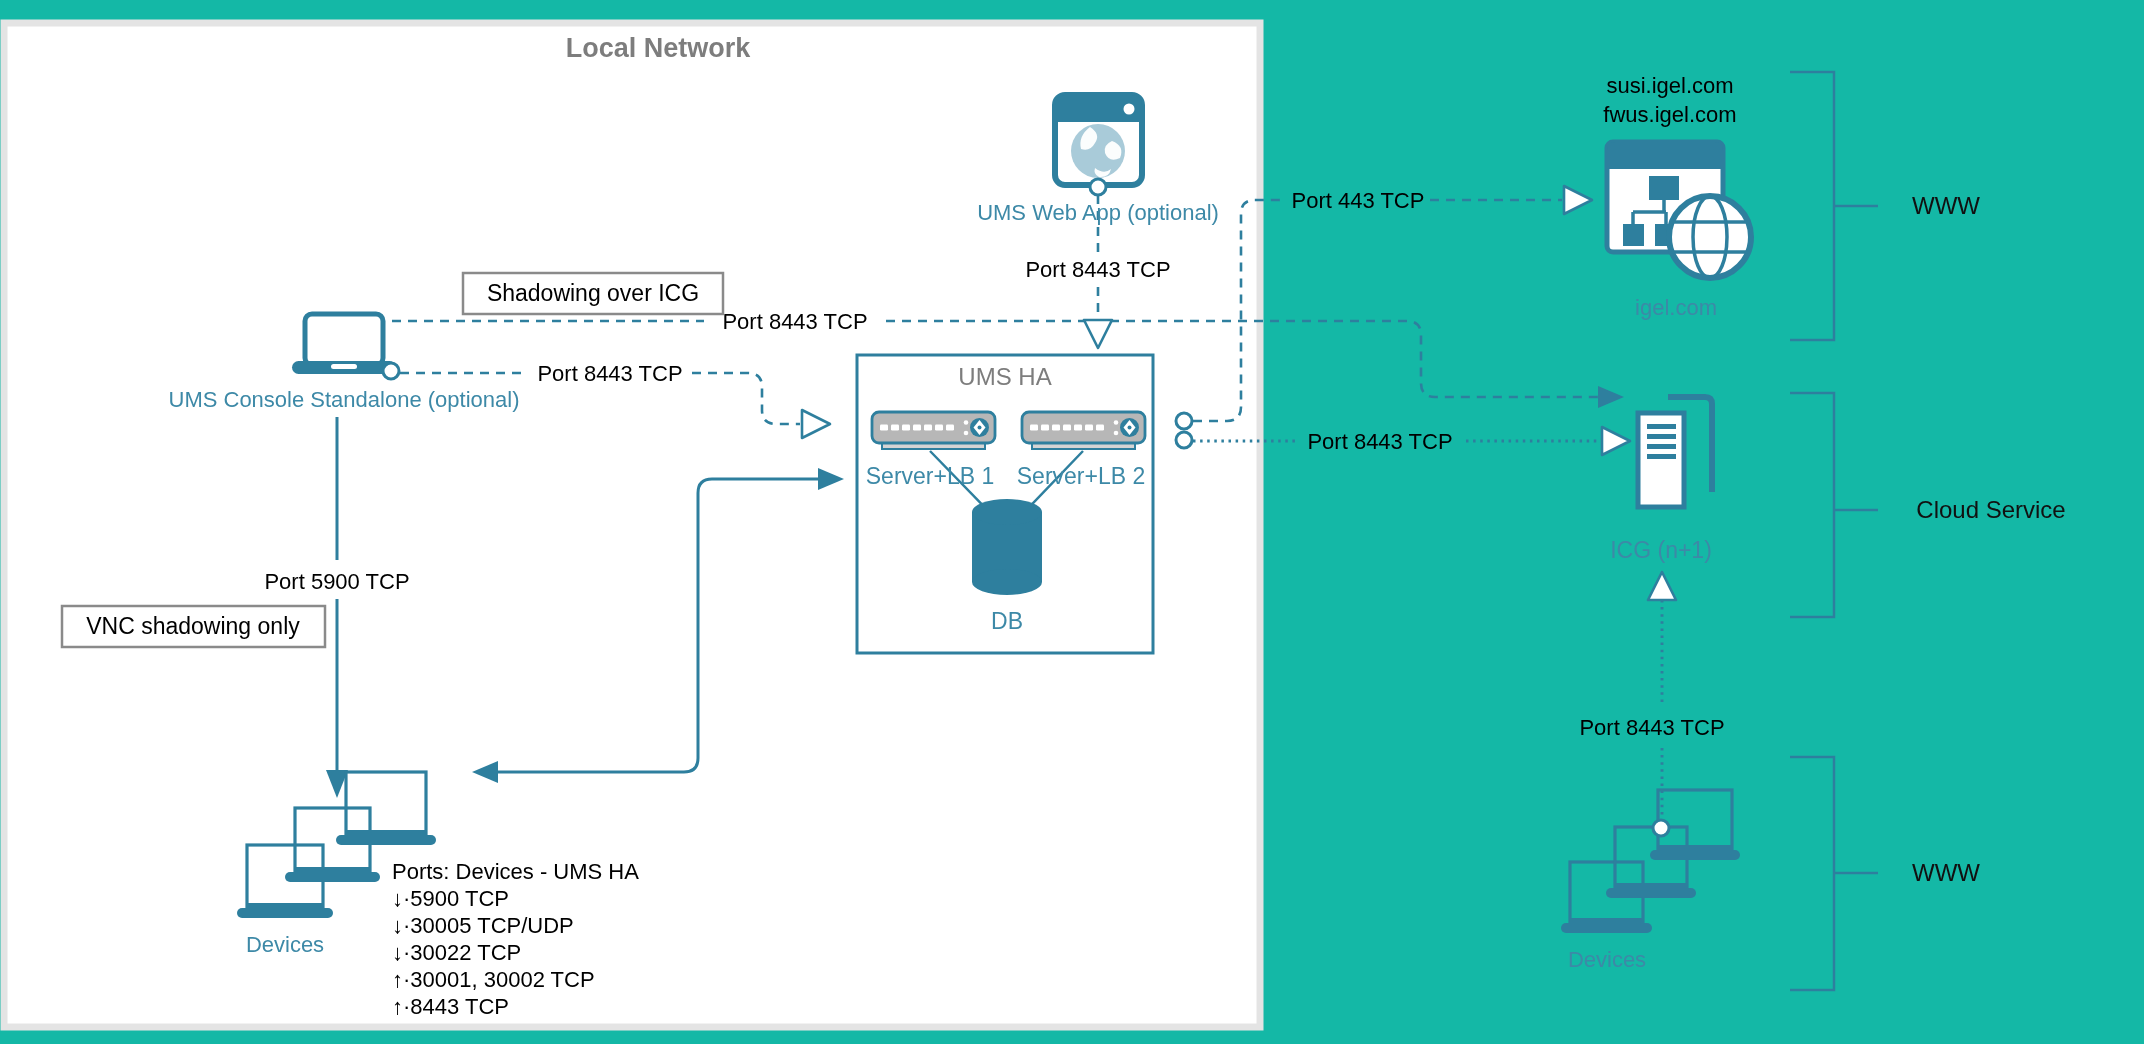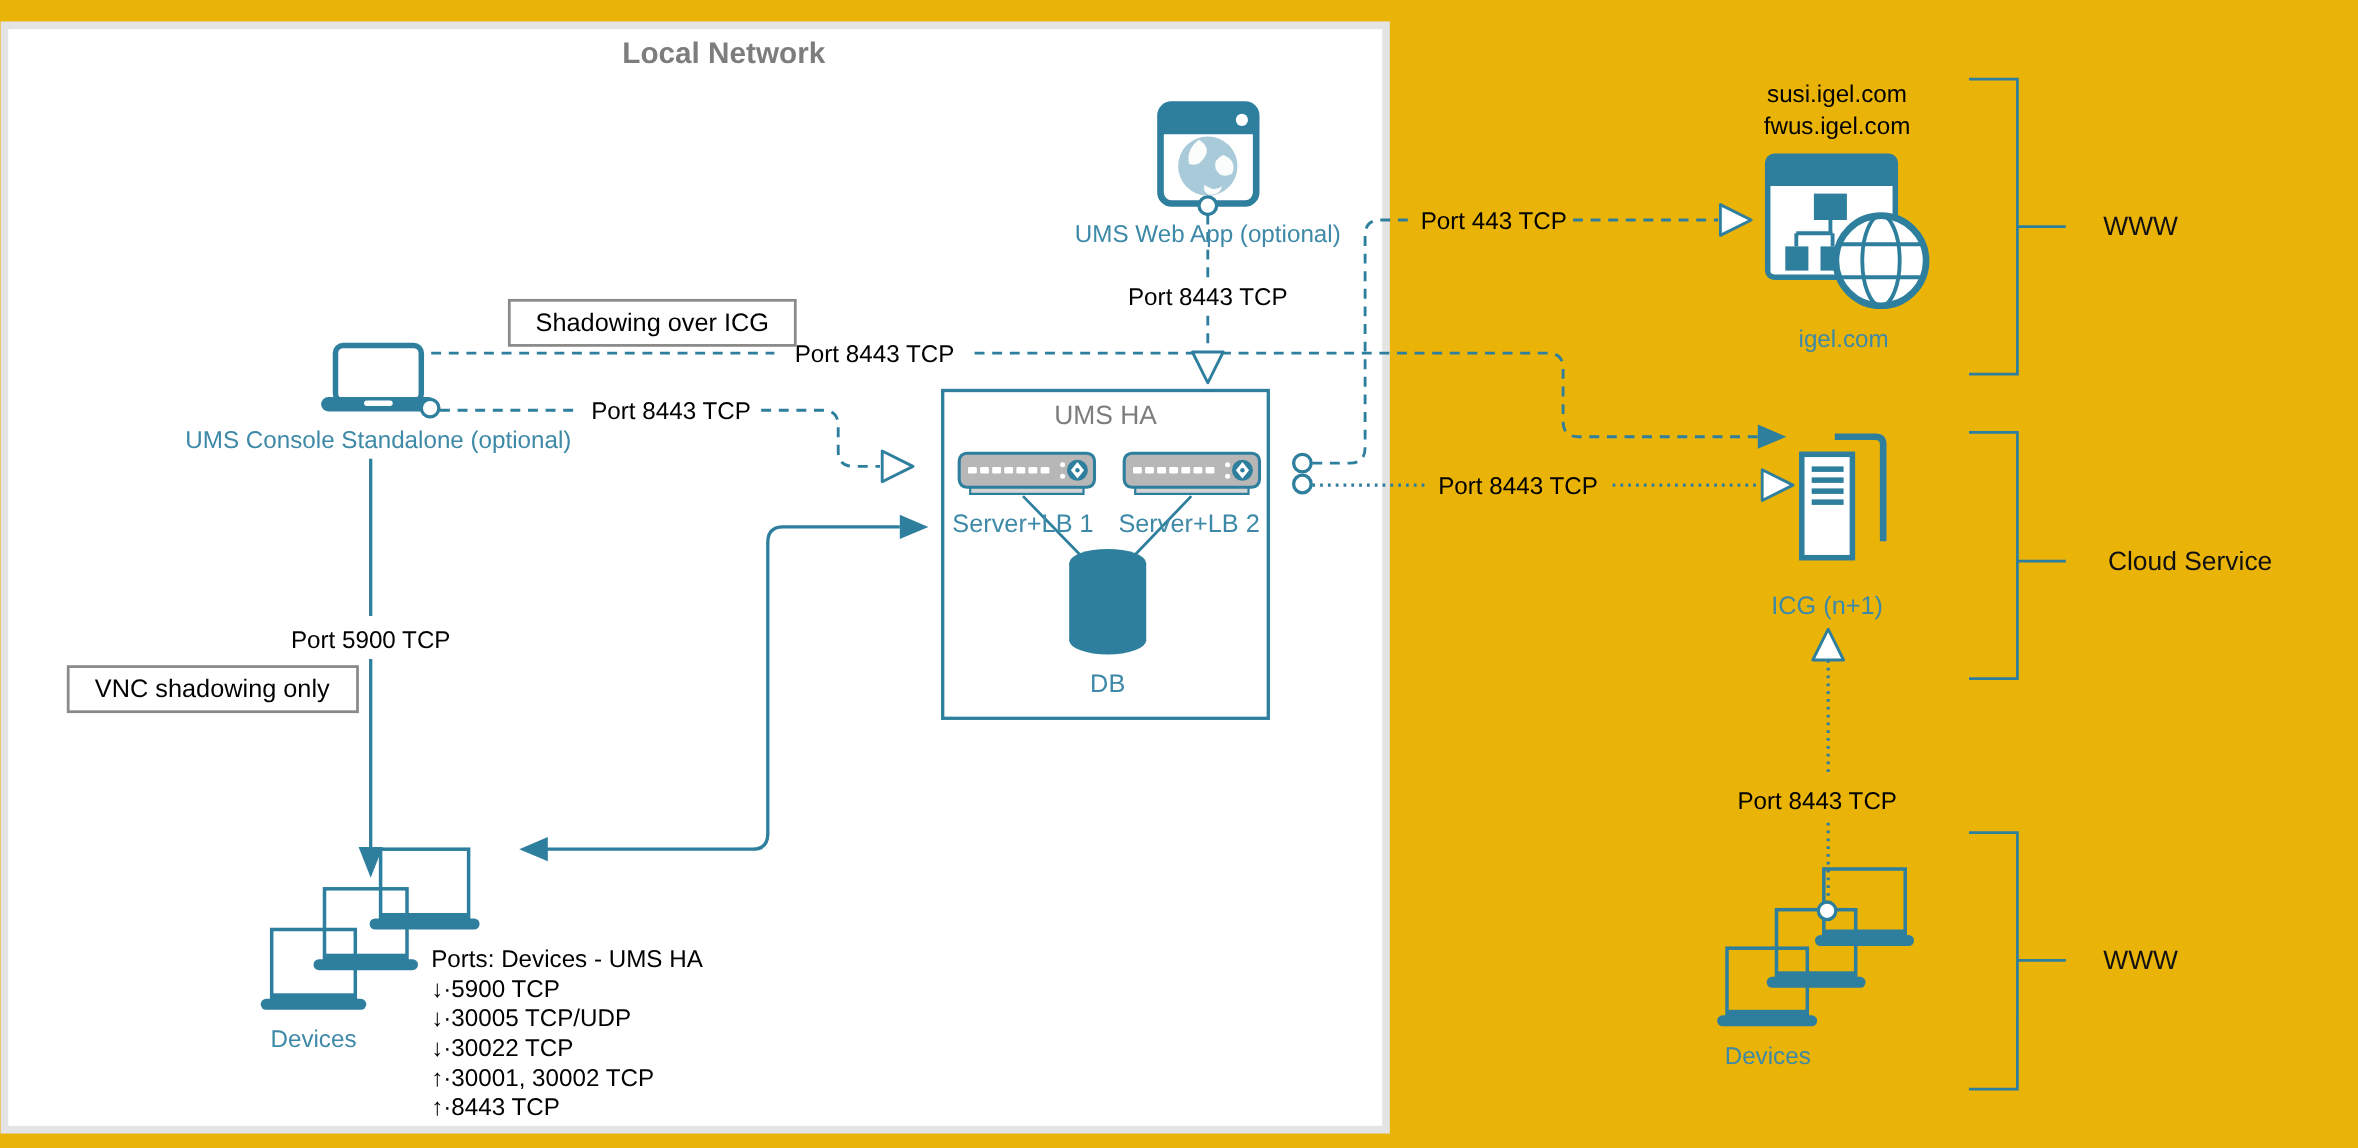--- a/index.html
+++ b/index.html
@@ -1,16 +1,16 @@
 <!DOCTYPE html>
 <html style="--teal: #2E7F9E; --teal_text: #3D89A7; --gray_title: #7D7D7D; --server_gray: #B7B7B7; --server_base: #D4D4D4; --globe_light: #A9CBD9; --border_light: #E4E4E4; --callout_border: #8A8A8A;"><head>
 <meta charset="utf-8">
 <style>
   html,body{margin:0;padding:0;background:#ffffff;}
-  .stage{position:relative;width:2144px;height:1044px;background:#eab308;overflow:hidden;}
+  .stage{position:relative;width:2144px;height:1044px;background:#14b8a6;overflow:hidden;}
   svg text{font-family:"Liberation Sans","DejaVu Sans",sans-serif;}
   .net-box{fill:#ffffff;stroke:var(--border_light);stroke-width:7;}
   .title{fill:var(--gray_title);font-size:27px;font-weight:bold;text-anchor:middle;}
   .subtitle{fill:var(--gray_title);font-size:24px;text-anchor:middle;}
   .lblT{fill:var(--teal_text);font-size:22px;text-anchor:middle;}
   .lblT23{fill:var(--teal_text);font-size:23px;text-anchor:middle;}
   .port{fill:#000000;font-size:22px;text-anchor:middle;}
   .portL{fill:#000000;font-size:22px;text-anchor:start;}
   .zone{fill:#111111;font-size:24px;text-anchor:middle;}
   .dom{fill:#000000;font-size:22px;text-anchor:middle;}

